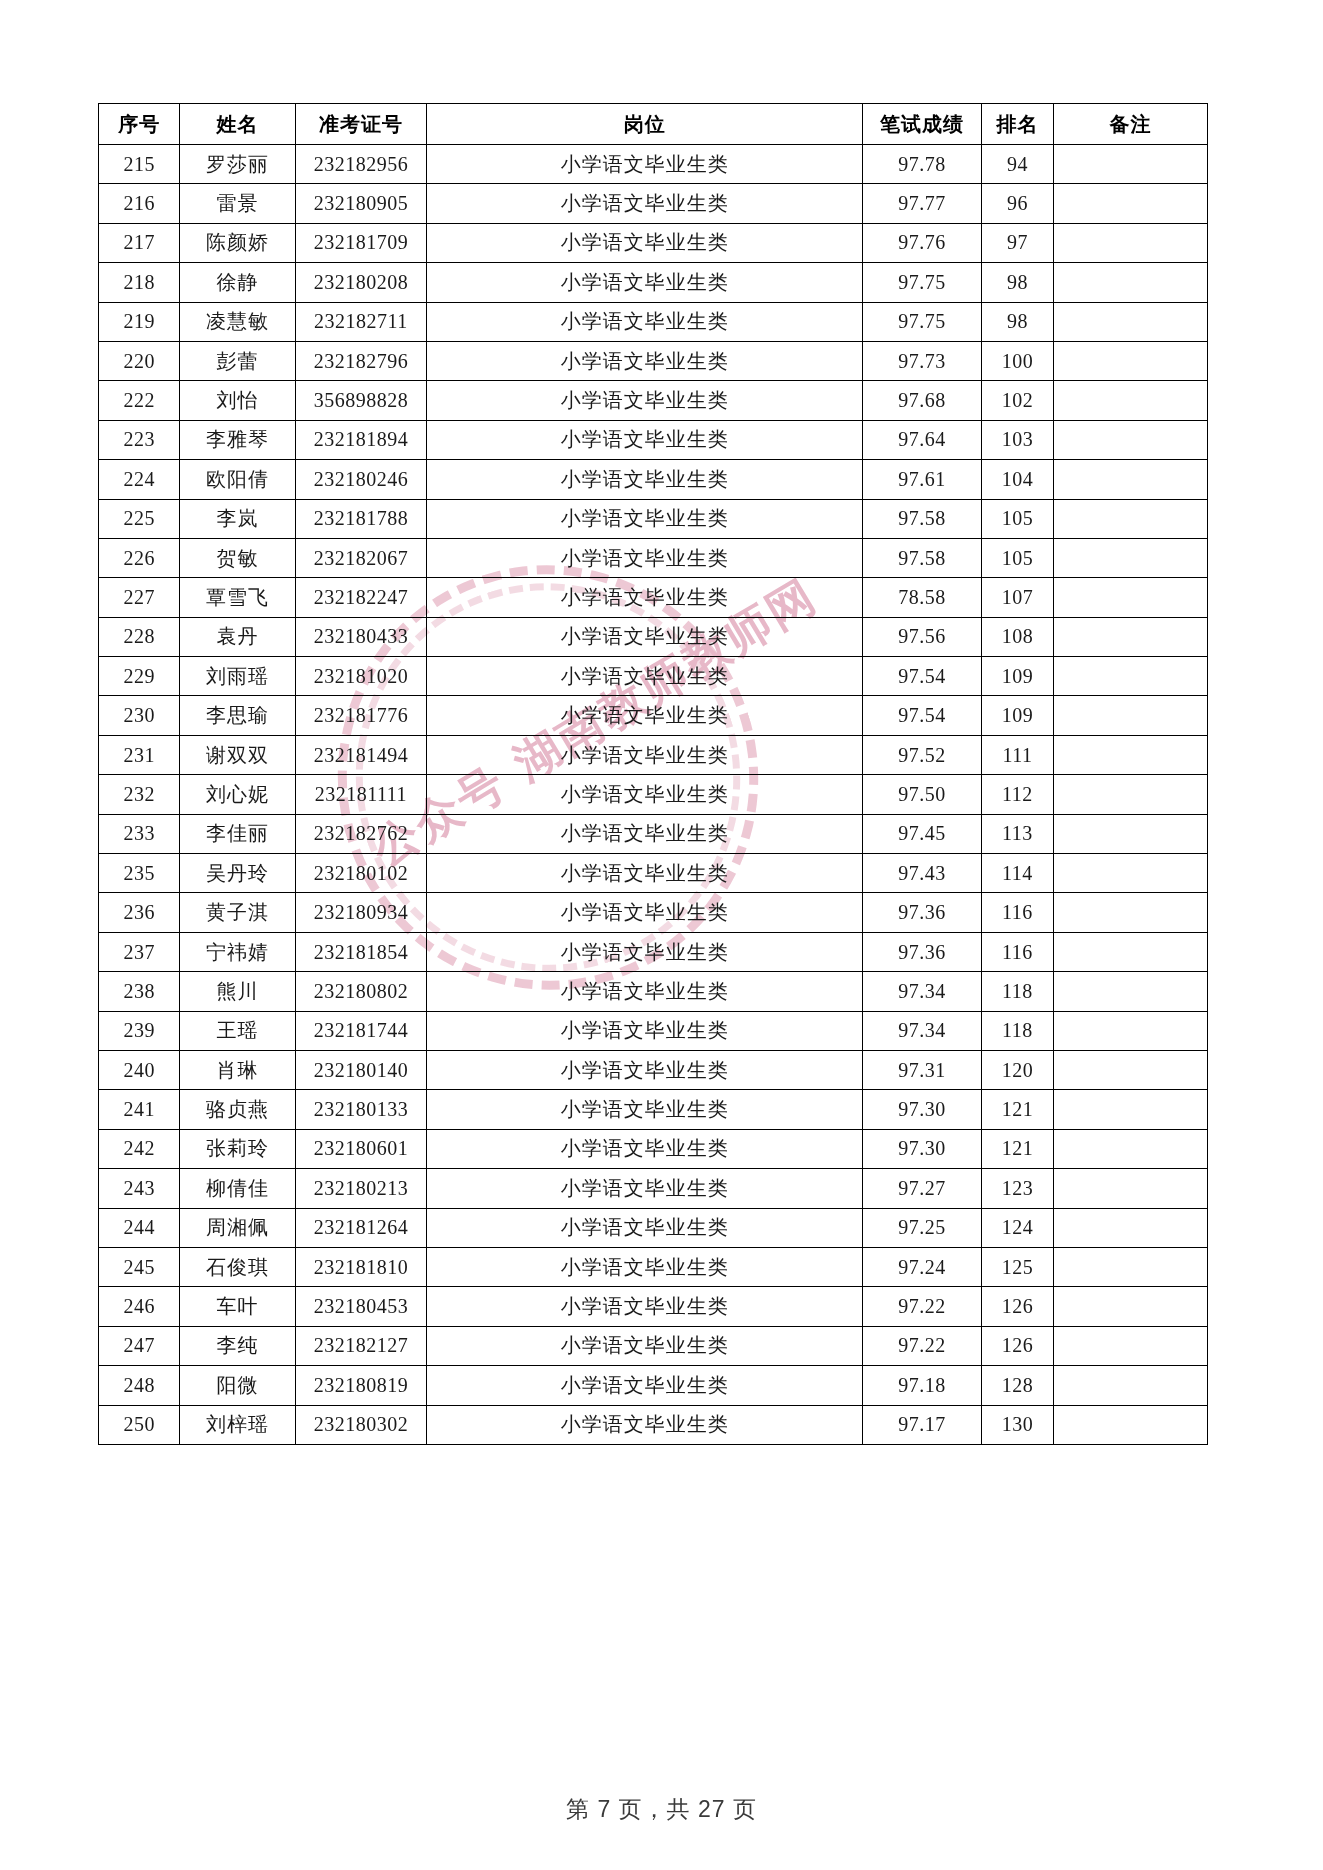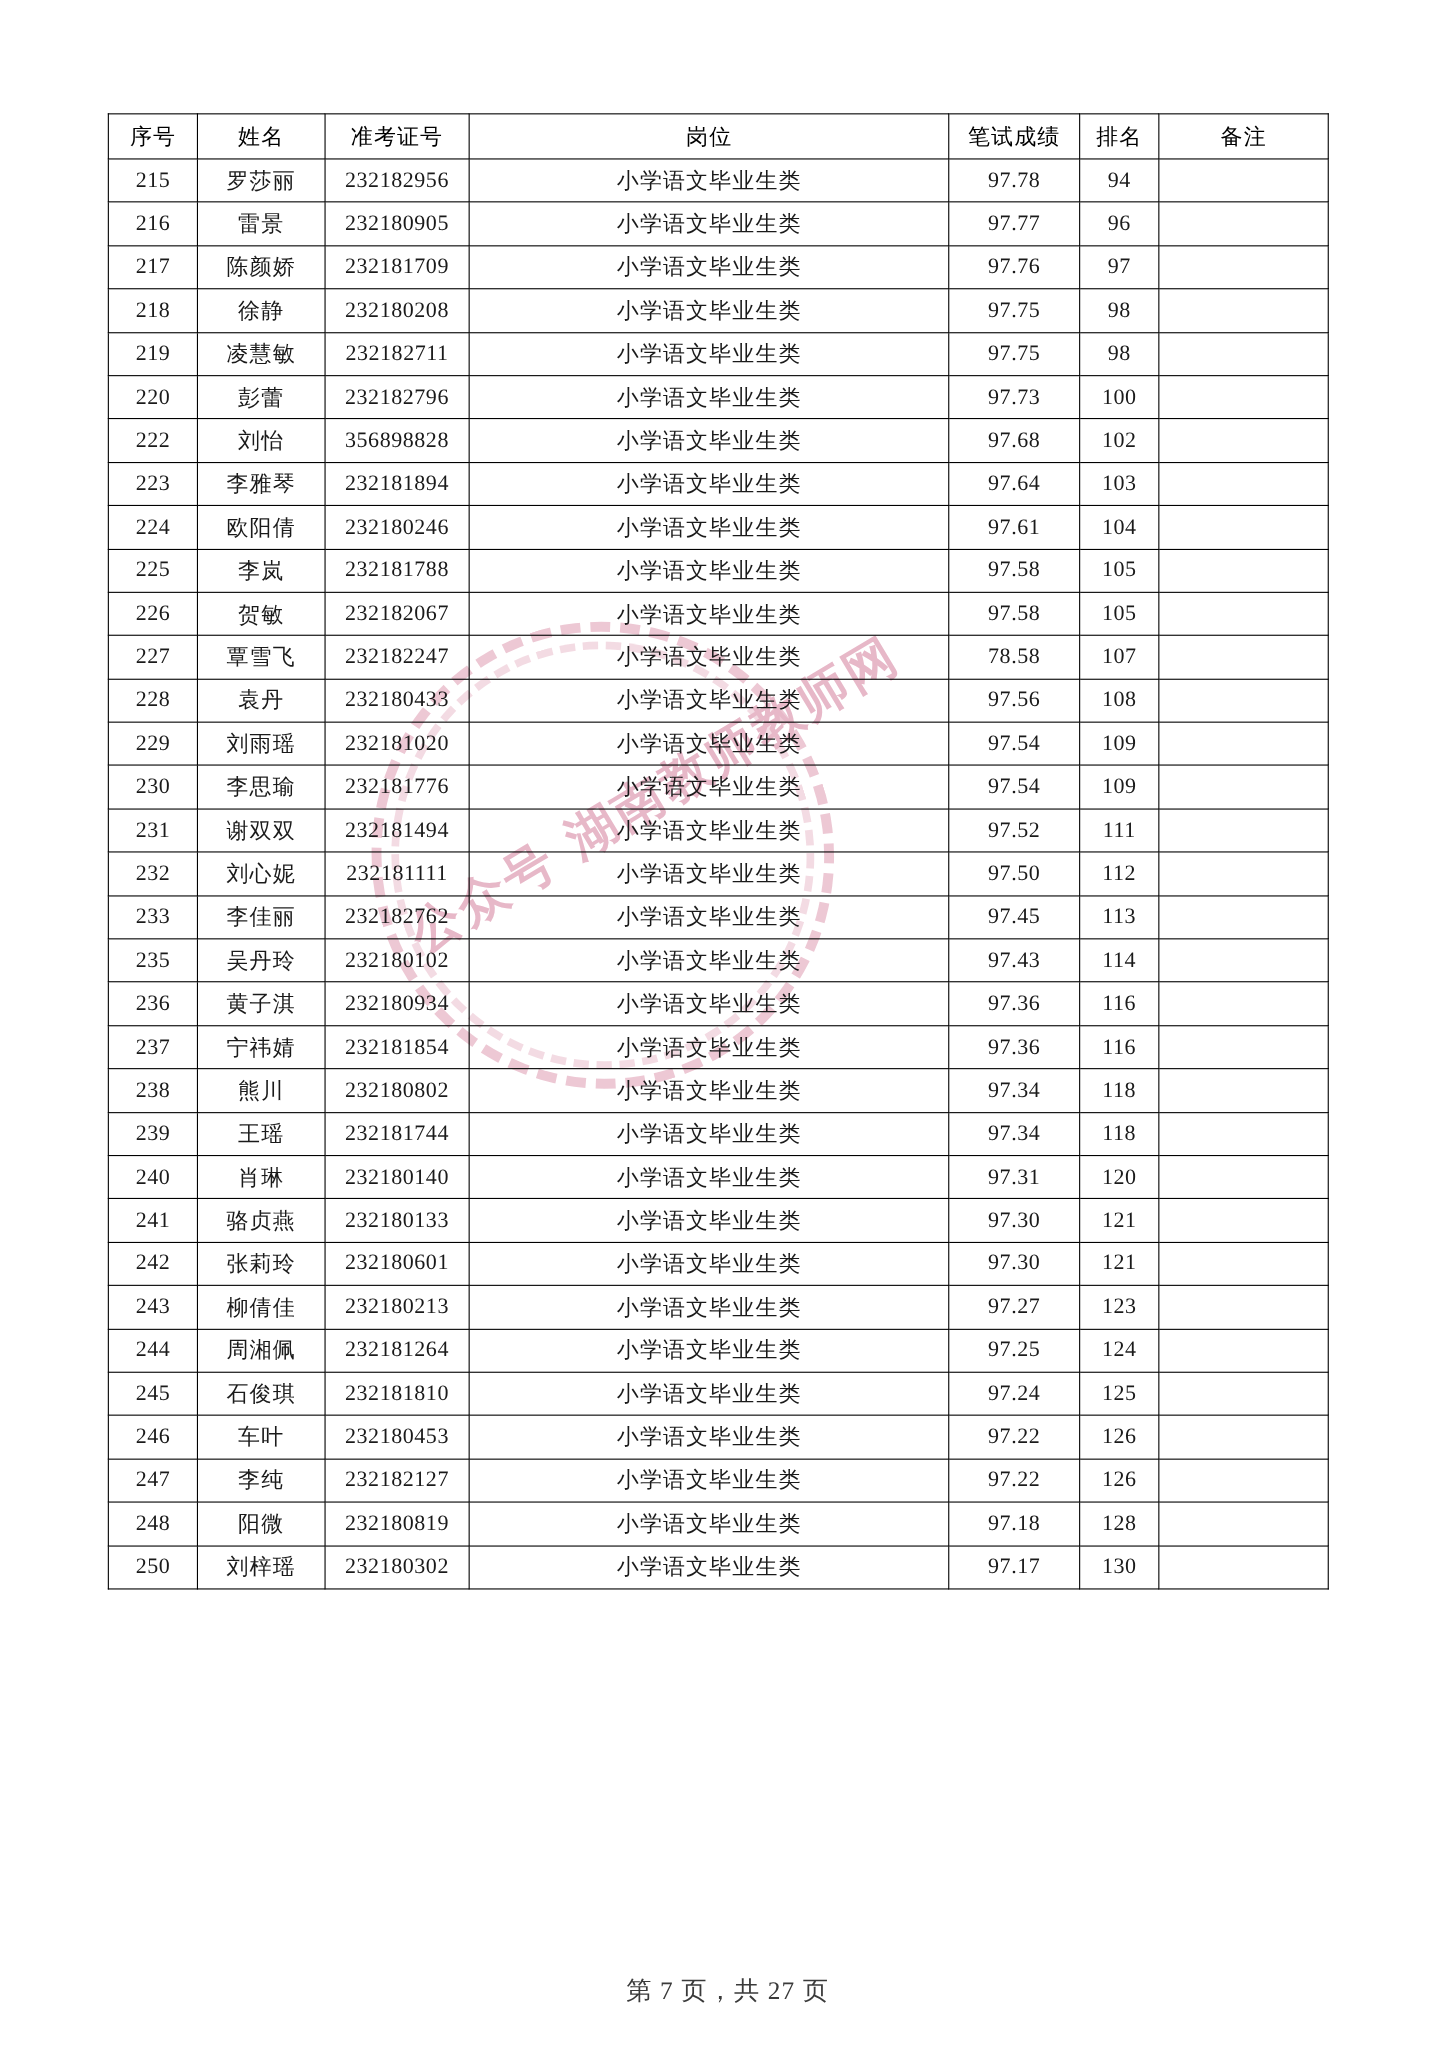--- a/index.html
+++ b/index.html
@@ -81,21 +81,21 @@
   table#score-table th,
   table#score-table td {
     border: 1.6px solid #000000;
     text-align: center;
     vertical-align: middle;
     padding: 0;
     background: transparent;
   }
   table#score-table thead th {
     height: 41px;
-    font-weight: normal;
+    font-weight: bold;
     font-size: 20px;
     font-family: "DejaVu Sans", "Liberation Sans", sans-serif;
     letter-spacing: 1px;
     color: #000;
   }
   table#score-table tbody td {
     height: 39.4px;
     font-size: 20px;
     color: #1a1a1a;
     font-family: "Liberation Serif", "DejaVu Serif", serif;
@@ -116,21 +116,21 @@
   col.w-rank   { width: 66px; }
   col.w-note   { width: 140px; }
 
   
   #footer {
     position: absolute;
     left: 0;
     top: 1794px;
     width: 1323px;
     text-align: center;
-    font-family: Liberation Serif, serif;
+    font-family: Liberation Sans, sans-serif;
     font-size: 23px;
     color: #3a3a3a;
     letter-spacing: 1px;
     z-index: 10;
   }
 </style>
 </head>
 <body>
 
 <div id="page">

